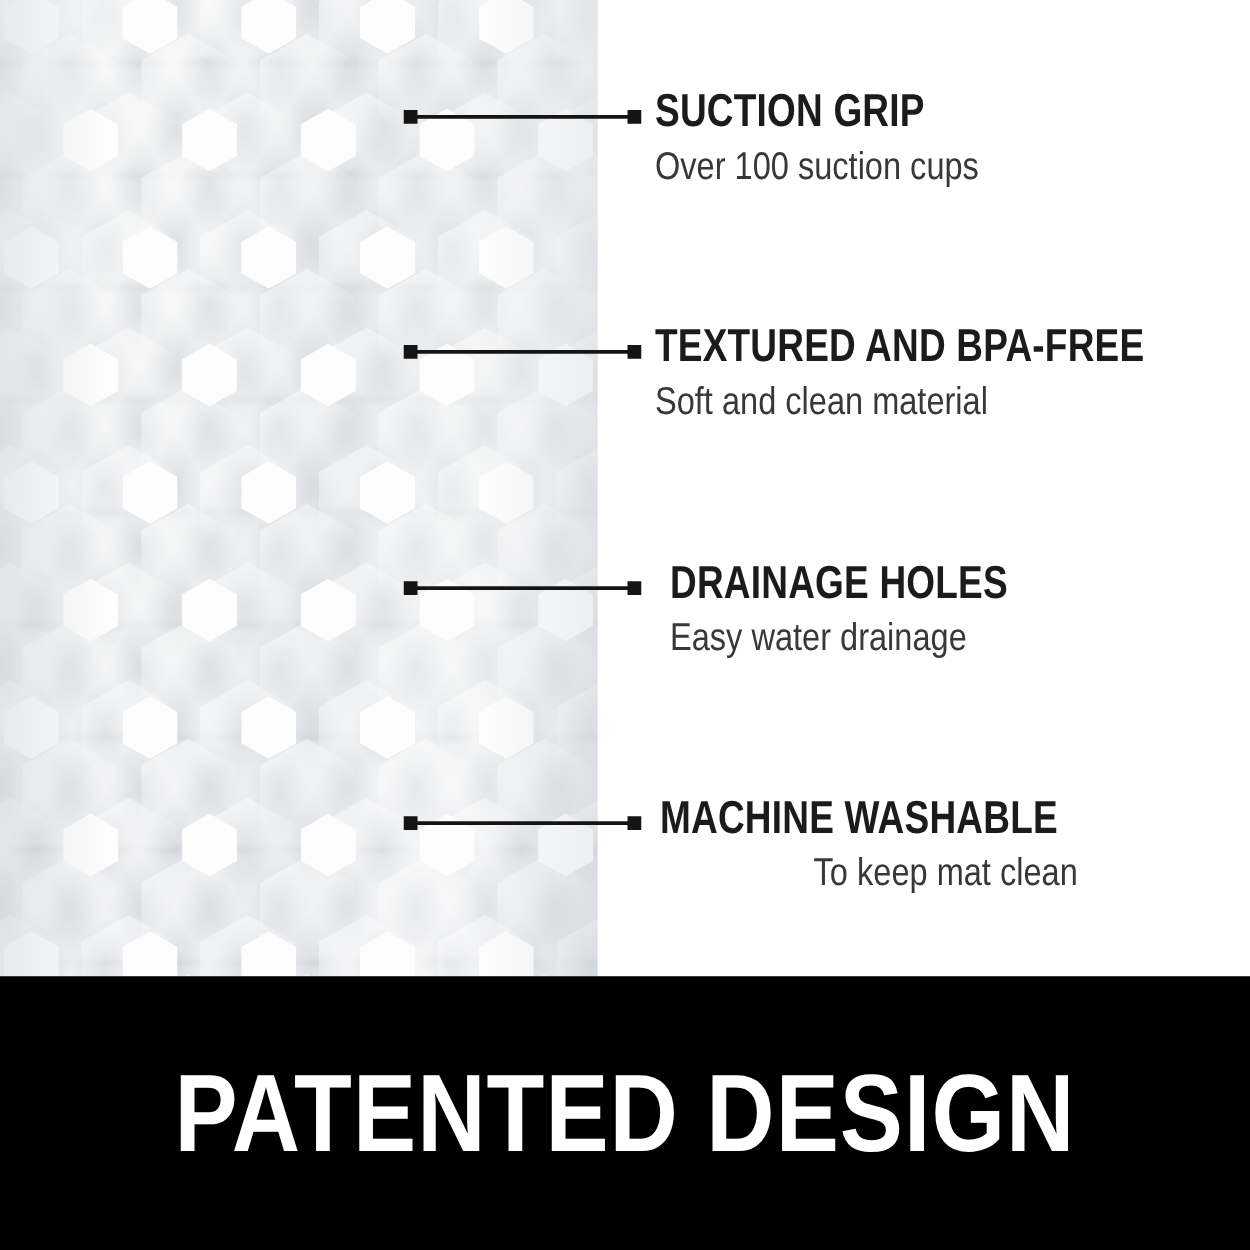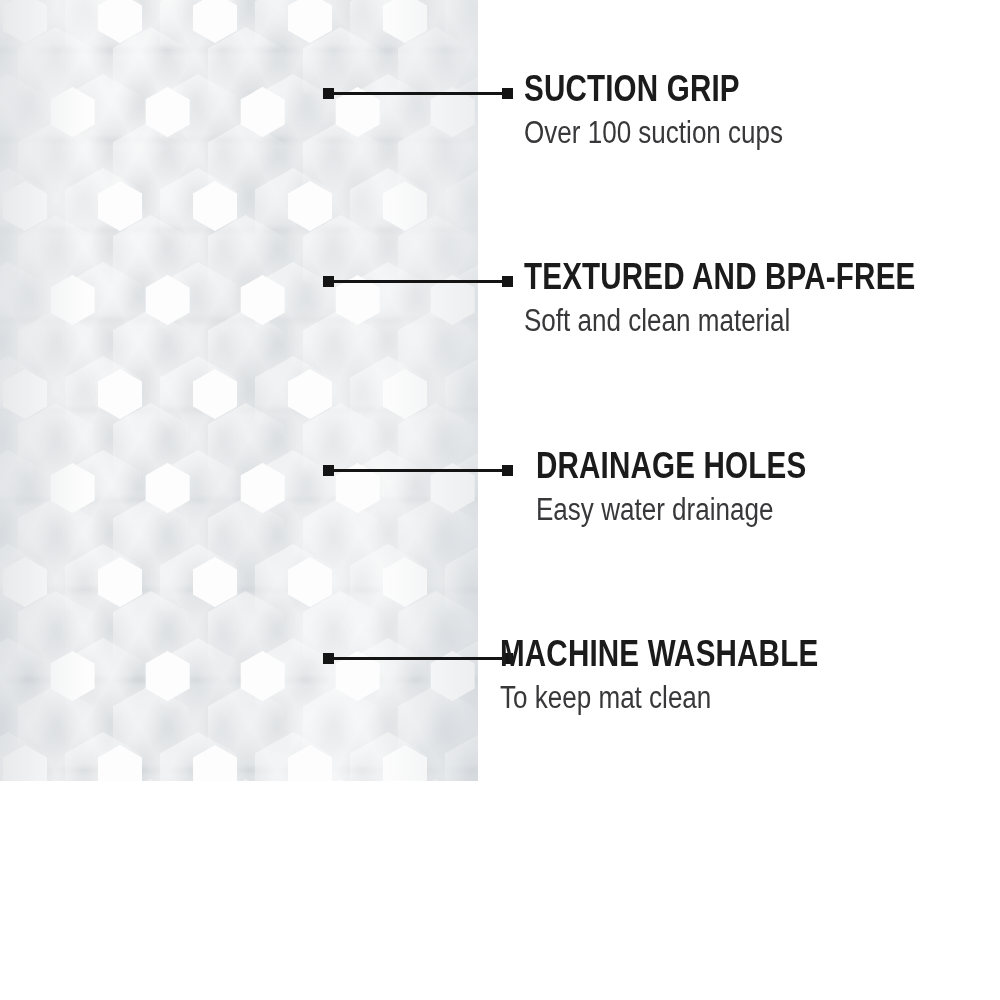--- a/index.html
+++ b/index.html
@@ -344,20 +344,23 @@
       <div class="callout-line" style="left: 328px; top: 469px; width: 180px; background: rgb(20, 20, 20);"></div>
       <div class="callout-dot" style="left: 323px; top: 465px; background: rgb(20, 20, 20);"></div>
       <div class="callout-dot" style="left: 502px; top: 465px; background: rgb(20, 20, 20);"></div>
       <div class="feature" style="left: 536px; top: 447px;">
         <h2 class="feature-title">DRAINAGE HOLES</h2>
         <p class="feature-sub">Easy water drainage</p>
       </div>
       <div class="callout-line" style="left: 328px; top: 657px; width: 180px; background: rgb(20, 20, 20);"></div>
       <div class="callout-dot" style="left: 323px; top: 653px; background: rgb(20, 20, 20);"></div>
       <div class="callout-dot" style="left: 502px; top: 653px; background: rgb(20, 20, 20);"></div>
-      <div class="feature" style="left: 500px; top: 635px;">
+      <div class="feature" style="left: 528px; top: 635px; text-align: right;">
         <h2 class="feature-title">MACHINE WASHABLE</h2>
         <p class="feature-sub">To keep mat clean</p>
       </div>
     </div>
 
+  <div id="banner">
+    <h1 id="banner-title">PATENTED DESIGN</h1>
+  </div>
 
 </div>
 
 </body></html>

